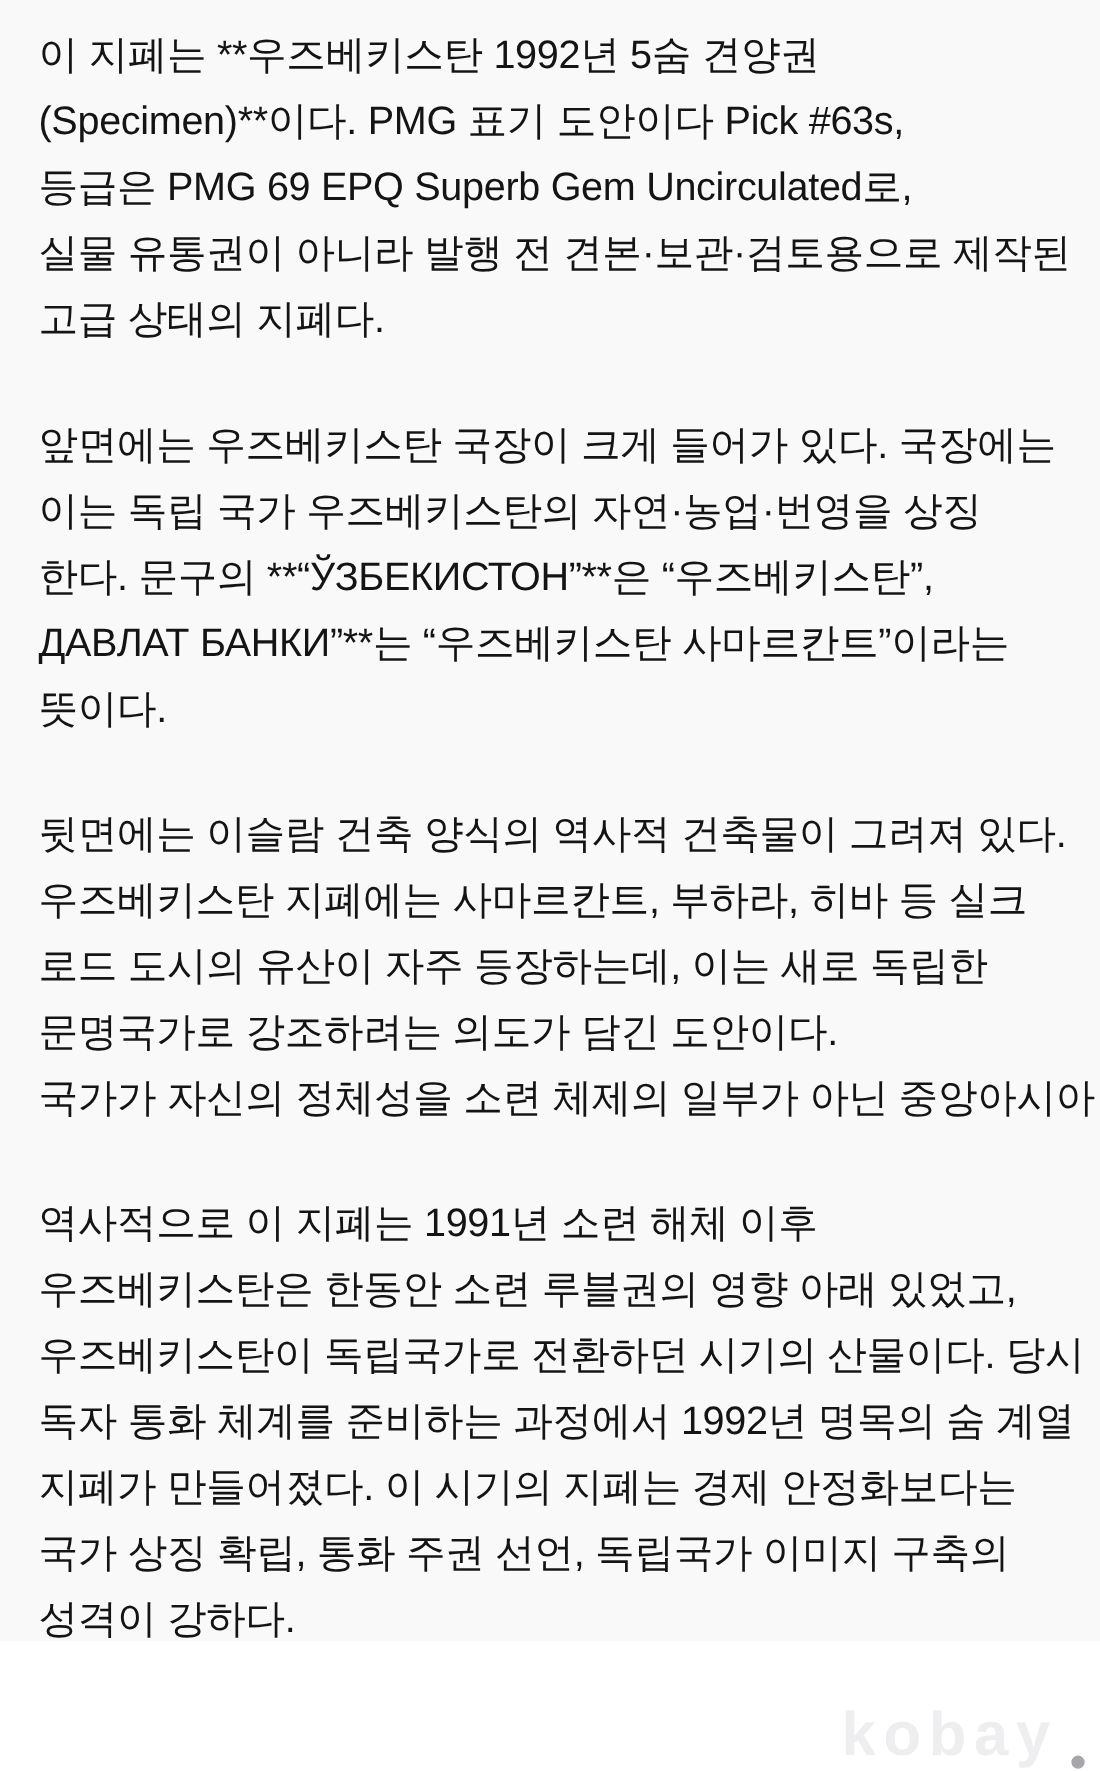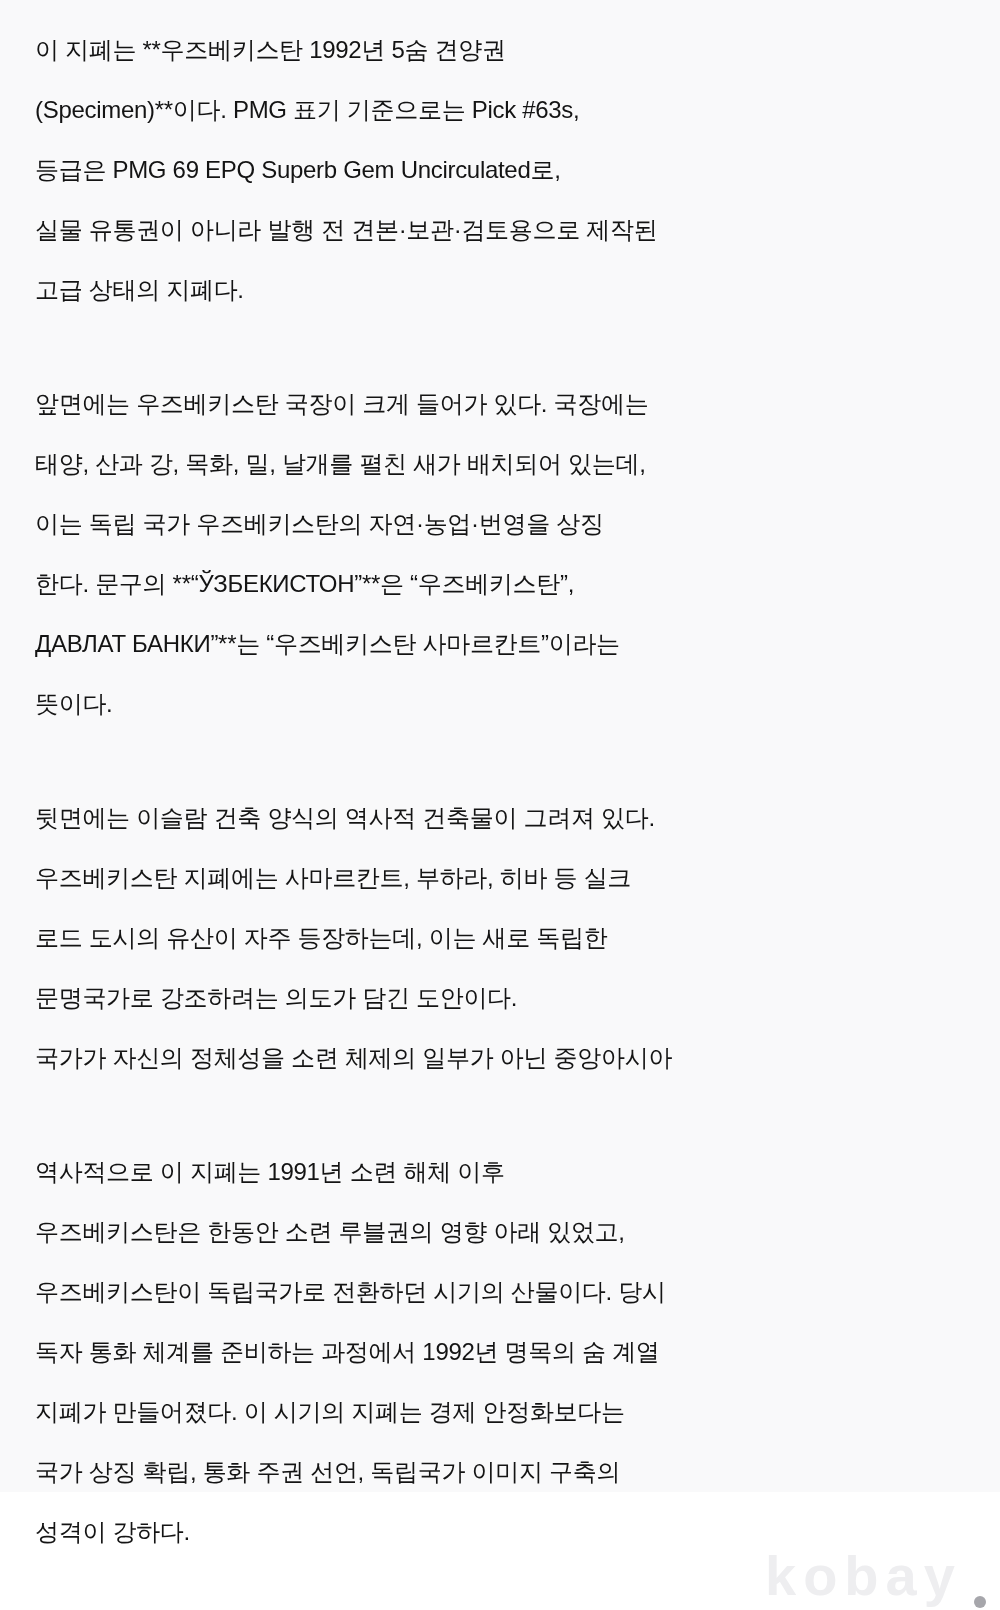--- a/index.html
+++ b/index.html
@@ -21,21 +21,21 @@
   }
   .article {
     position: absolute;
     top: 20px;
     left: 35px;
     right: 20px;
     z-index: 2;
   }
   .para { margin: 0 0 54px 0; }
   .line {
-    font-size: 24px;
+    font-size: 36px;
     line-height: 60px;
     letter-spacing: -0.3px;
     white-space: nowrap;
   }
   .seg.bold { font-weight: 400; }
   .watermark {
     position: absolute;
     left: 765px;
     top: 1543px;
     z-index: 1;
@@ -60,28 +60,27 @@
 </head>
 <body>
 
 <div class="band-top"></div>
 
 <div class="watermark">kobay</div>
 
 <main class="article">
     <div class="para">
       <div class="line"><span class="seg">이 지폐는 **우즈베키스탄 1992년 5숨 견양권</span></div>
-      <div class="line"><span class="seg">(Specimen)**이다. PMG 표기 기준으로는 </span><span class="seg bold">Pick #63s</span><span class="seg">,</span></div>
+      <div class="line"><span class="seg">(Specimen)**이다. PMG 표기 도안이다 </span><span class="seg bold">Pick #63s</span><span class="seg">,</span></div>
       <div class="line"><span class="seg">등급은 </span><span class="seg bold">PMG 69 EPQ Superb Gem Uncirculated</span><span class="seg">로,</span></div>
       <div class="line"><span class="seg">실물 유통권이 아니라 발행 전 견본·보관·검토용으로 제작된</span></div>
       <div class="line"><span class="seg">고급 상태의 지폐다.</span></div>
     </div>
     <div class="para">
       <div class="line"><span class="seg">앞면에는 </span><span class="seg bold">우즈베키스탄 국장</span><span class="seg">이 크게 들어가 있다. 국장에는</span></div>
-      <div class="line"><span class="seg">태양, 산과 강, 목화, 밀, 날개를 펼친 새가 배치되어 있는데,</span></div>
       <div class="line"><span class="seg">이는 독립 국가 우즈베키스탄의 자연·농업·번영을 상징</span></div>
       <div class="line"><span class="seg">한다. 문구의 **“ЎЗБЕКИСТОН”**은 “우즈베키스탄”,</span></div>
       <div class="line"><span class="seg">ДАВЛАТ БАНКИ”**는 “우즈베키스탄 사마르칸트”이라는</span></div>
       <div class="line"><span class="seg">뜻이다.</span></div>
     </div>
     <div class="para">
       <div class="line"><span class="seg">뒷면에는 이슬람 건축 양식의 역사적 건축물이 그려져 있다.</span></div>
       <div class="line"><span class="seg">우즈베키스탄 지폐에는 사마르칸트, 부하라, 히바 등 실크</span></div>
       <div class="line"><span class="seg">로드 도시의 유산이 자주 등장하는데, 이는 새로 독립한</span></div>
       <div class="line"><span class="seg bold">문명국가</span><span class="seg">로 강조하려는 의도가 담긴 도안이다.</span></div>

